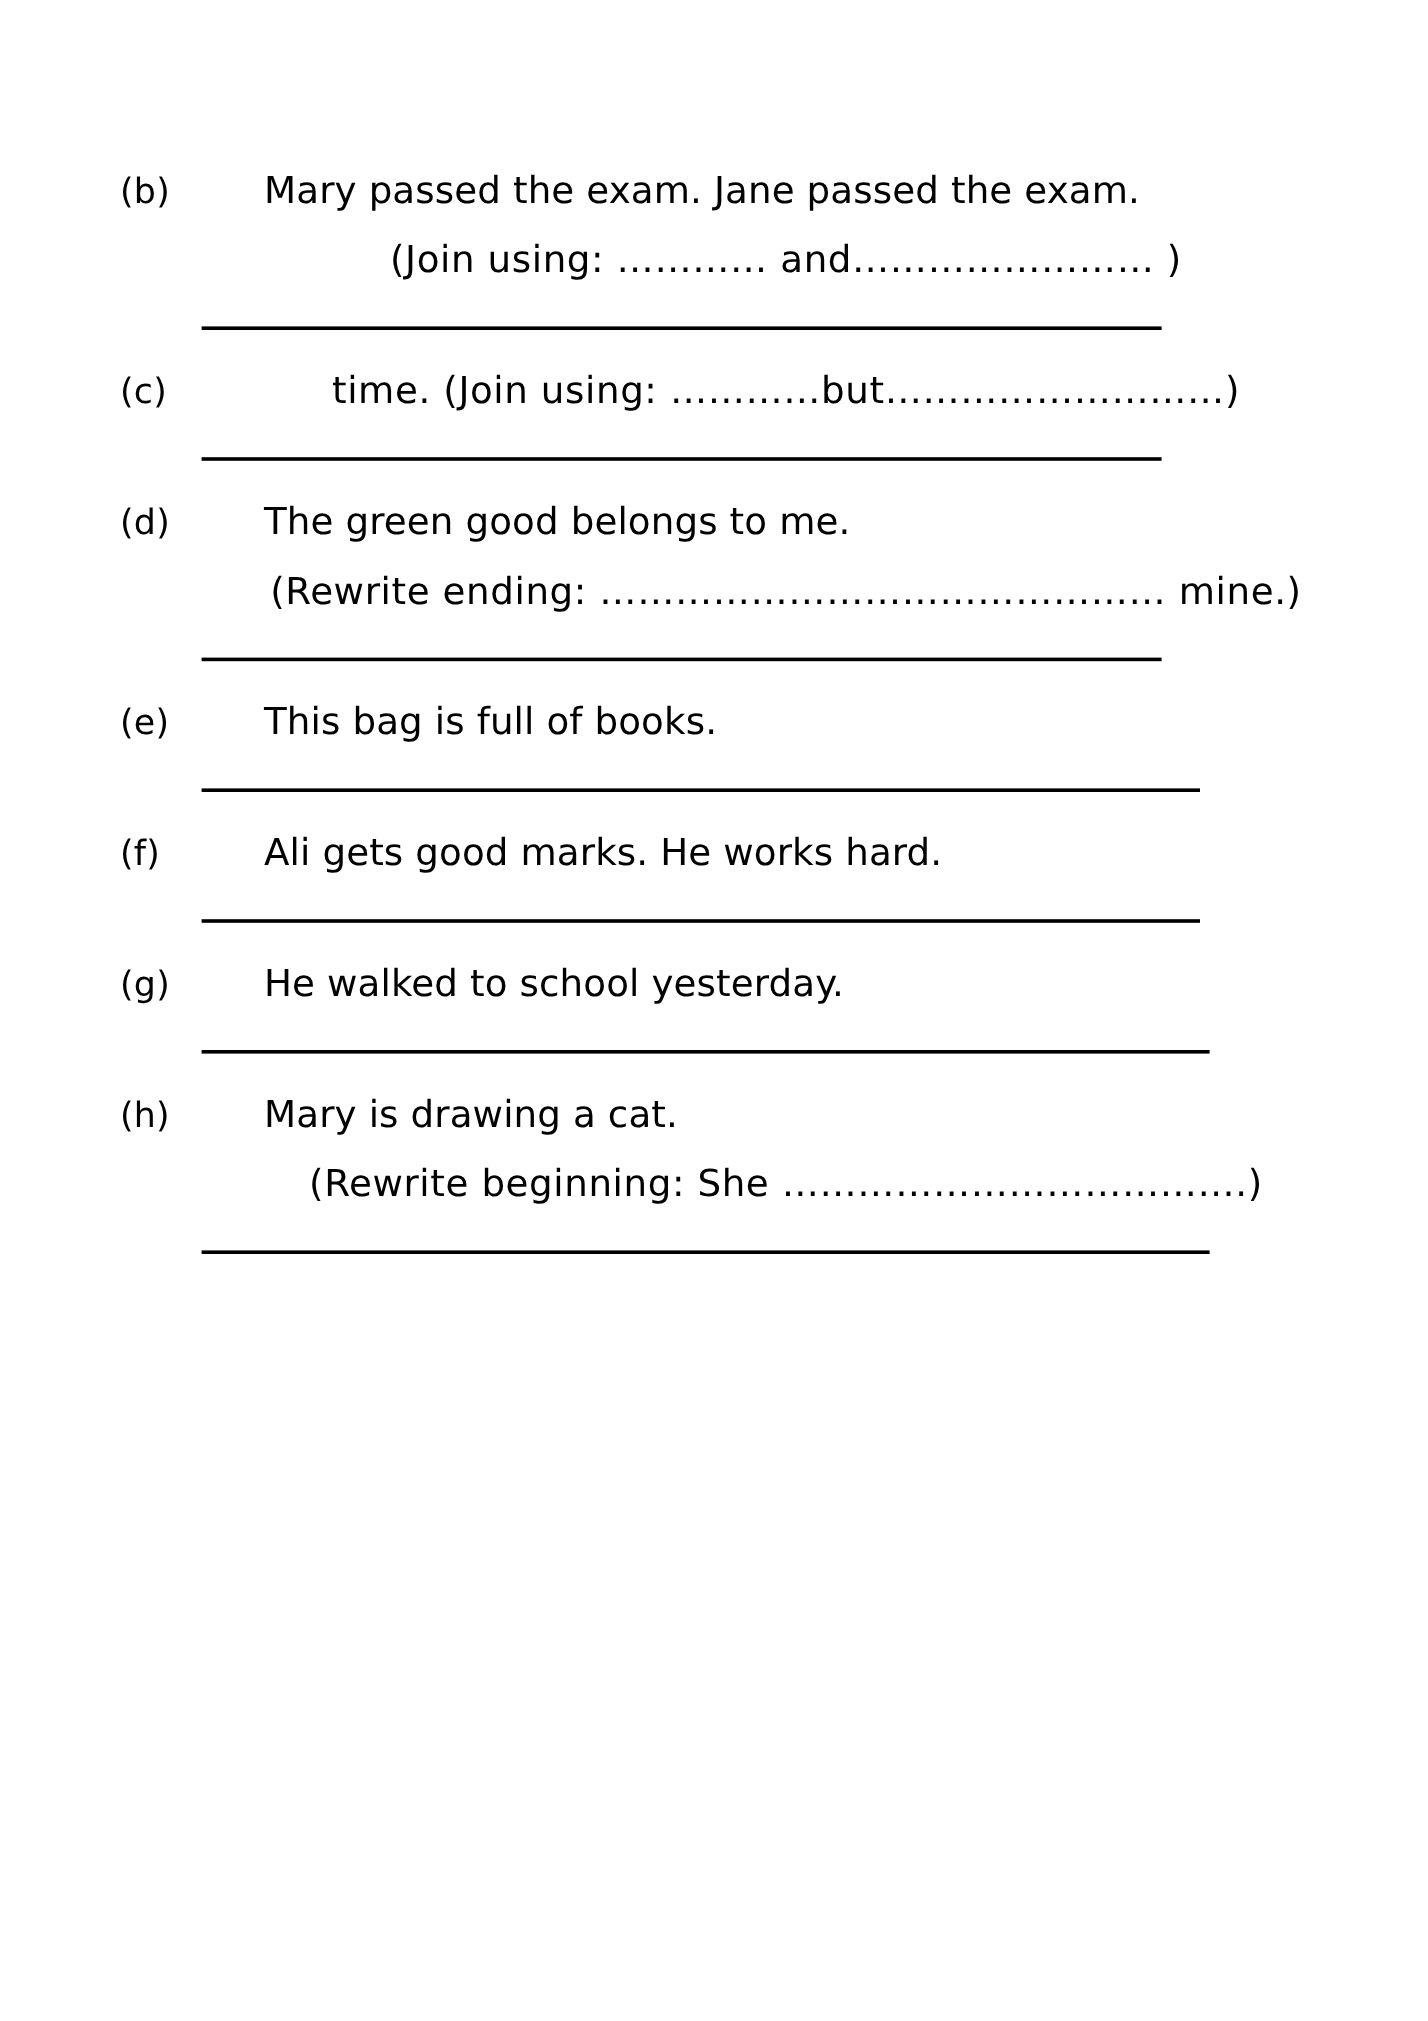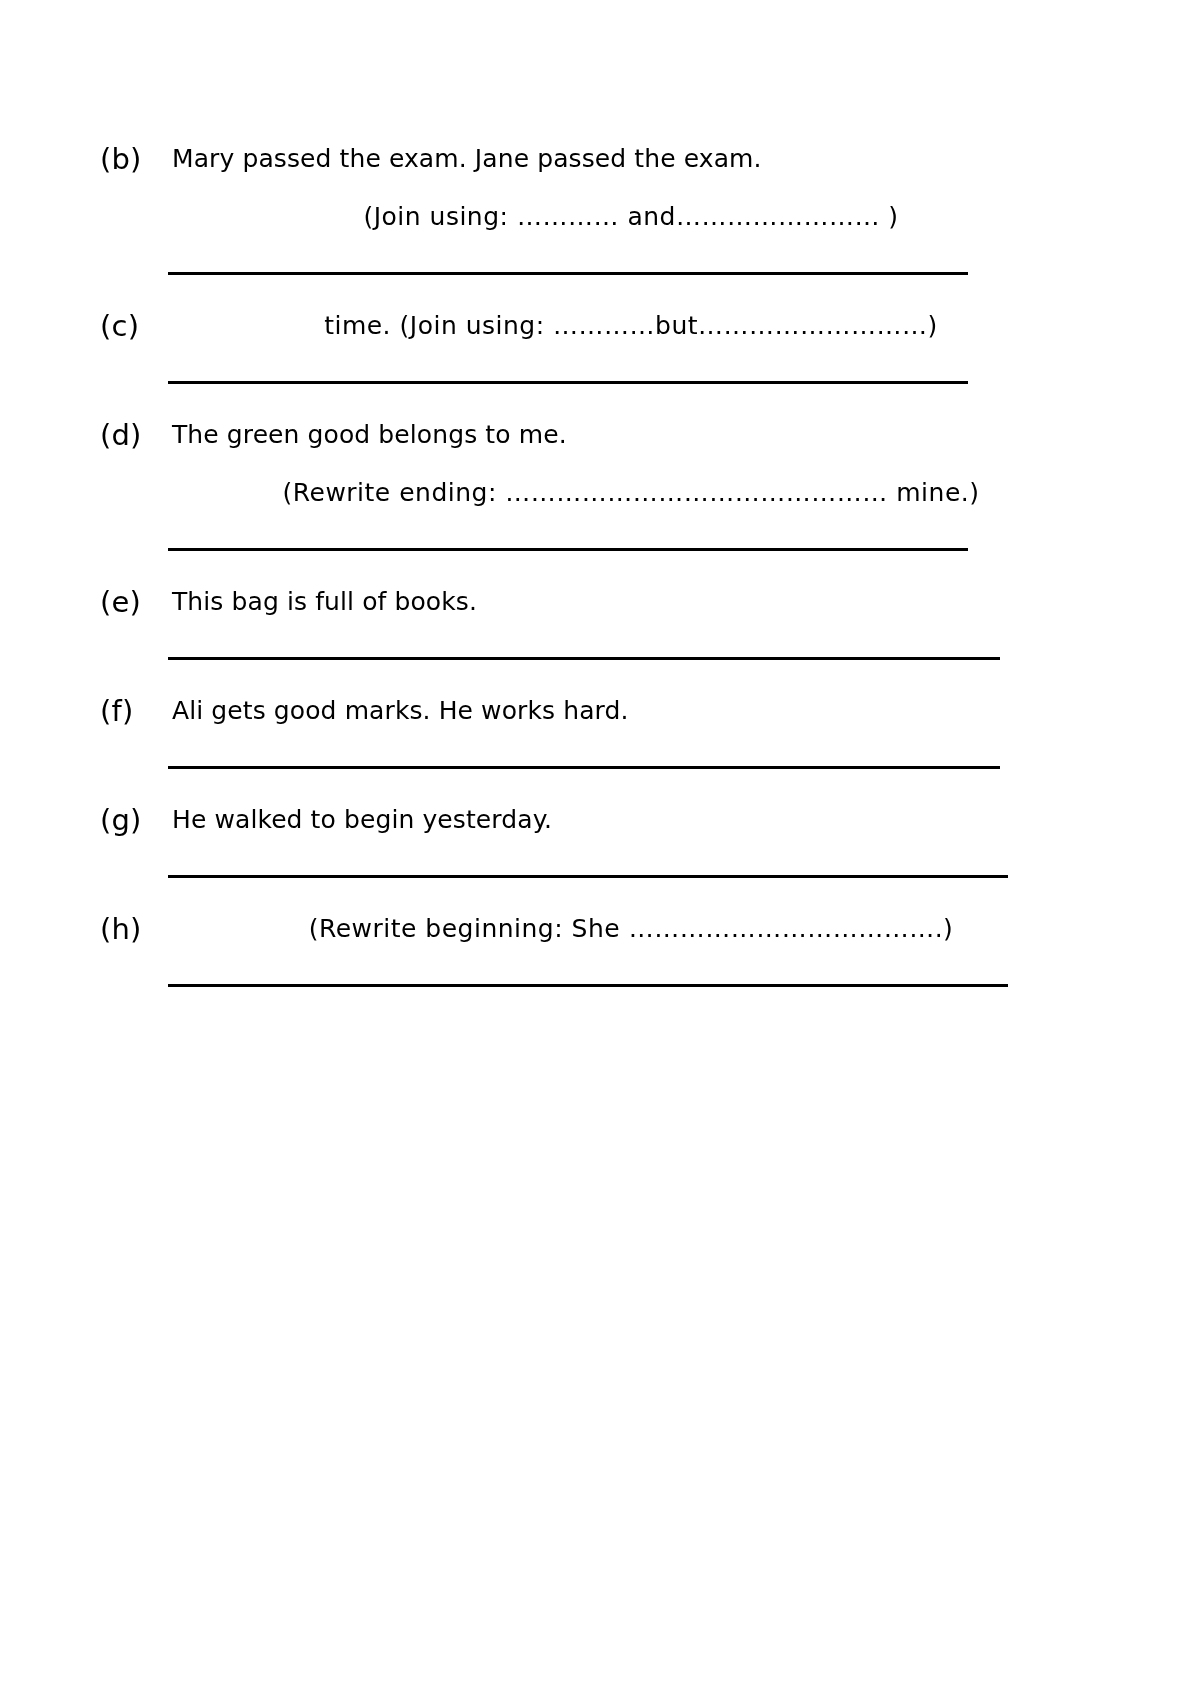--- a/index.html
+++ b/index.html
@@ -36,24 +36,25 @@
     position: absolute;
     left: 0;
     top: 0;
     width: 64px;
     font-size: 29px;
     line-height: 58px;
     letter-spacing: 0.2px;
     white-space: nowrap;
   }
   .line {
-    font-size: 25px;
+    font-size: 31px;
     line-height: 58px;
     letter-spacing: 0.1px;
     white-space: nowrap;
+    margin-left: 48px;
   }
   .dots {
     letter-spacing: 0.5px;
     text-align: center;
   }
   .answer-rule {
     height: 0;
     border: 0;
     border-top: 3px solid #000000;
     margin: 26px 0 22px 68px;
@@ -106,27 +107,28 @@
       <div class="item-body">
         <span class="marker">(f)</span>
         <div class="line">Ali gets good marks. He works hard.</div>
       </div>
       <hr class="answer-rule rule-mid">
     </div>
 
     <div class="item">
       <div class="item-body">
         <span class="marker">(g)</span>
-        <div class="line">He walked to begin yesterday.</div>
+        <div class="line">He walked to school yesterday.</div>
       </div>
       <hr class="answer-rule rule-long">
     </div>
 
     <div class="item">
       <div class="item-body">
         <span class="marker">(h)</span>
+        <div class="line">Mary is drawing a cat.</div>
         <div class="line dots">(Rewrite beginning: She ……………………………….)</div>
       </div>
       <hr class="answer-rule rule-long">
     </div>
 
   </div>
 </div>
 
 </body></html>

